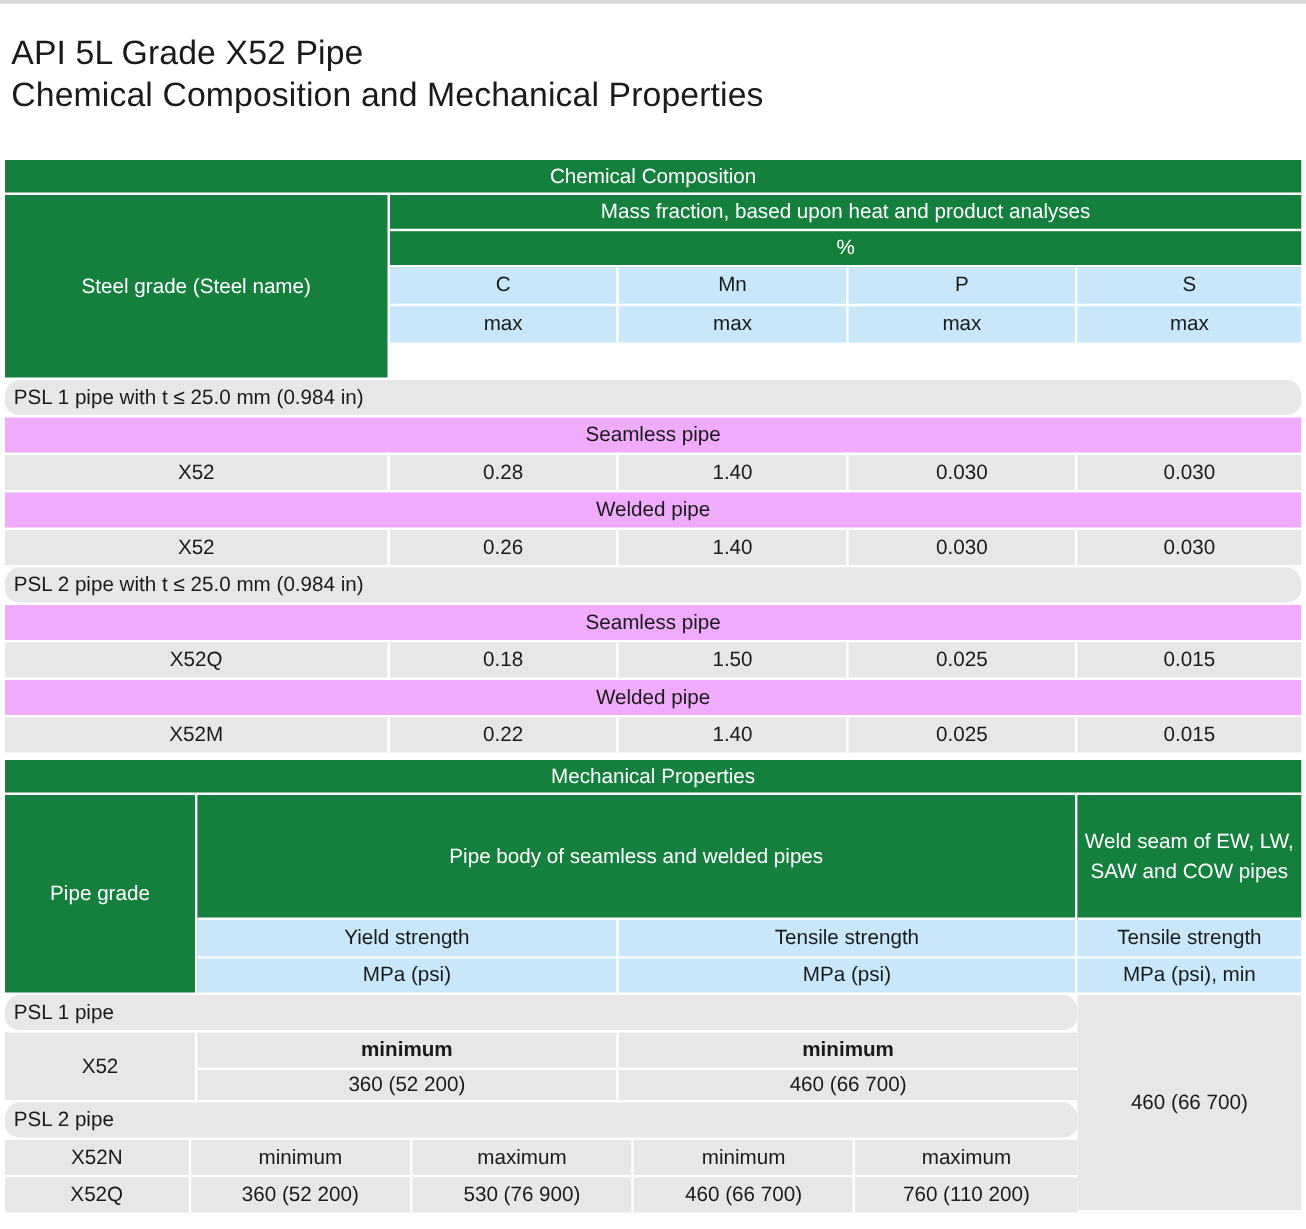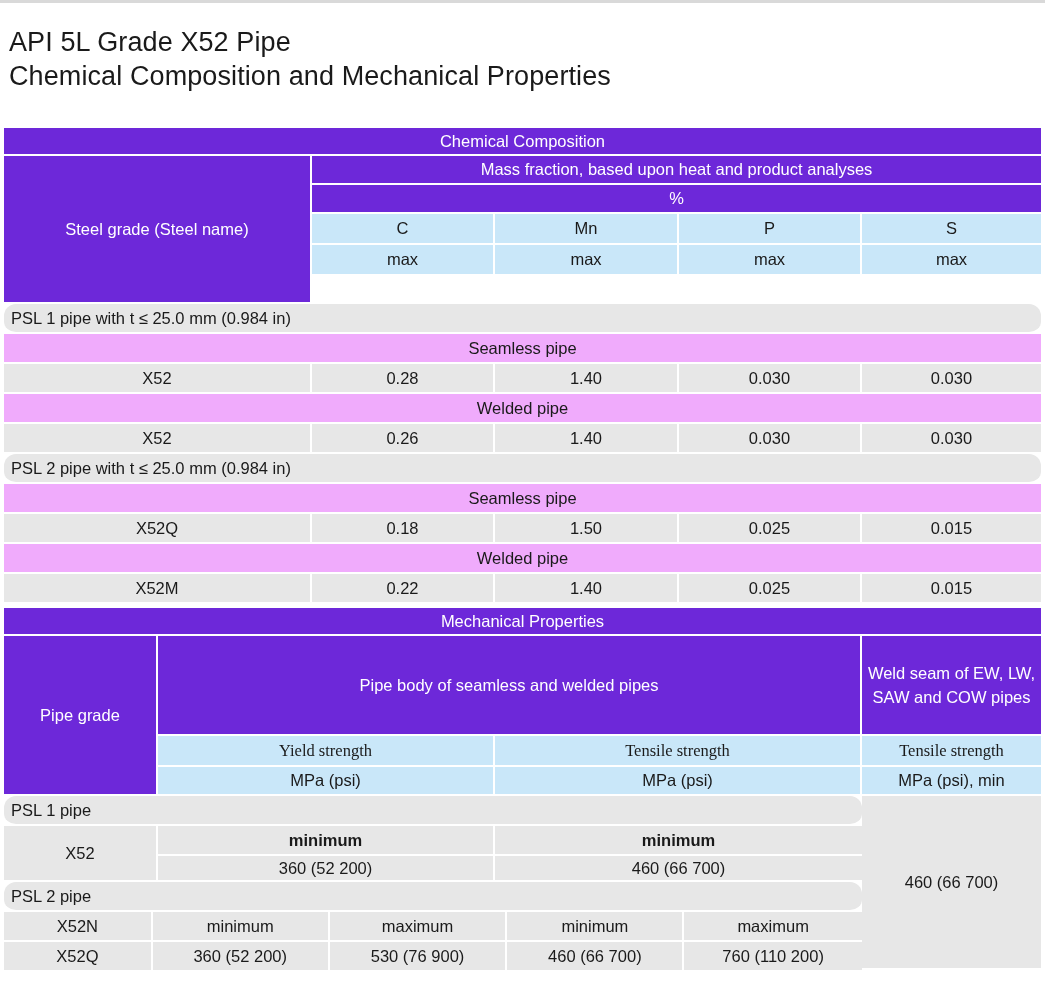--- a/index.html
+++ b/index.html
@@ -63,21 +63,21 @@
     justify-content: center;
     text-align: center;
     font-size: 16.5px;
     color: #1a1a1a;
     border-right: 2px solid #ffffff;
     border-bottom: 2px solid #ffffff;
     overflow: hidden;
   }
   .cell.last { border-right: none; }
   .blue {
-    background: #6d28d9;
+    background: #15803d;
     color: #ffffff;
   }
   .lightblue {
     background: #c9e7f9;
     color: #1a1a1a;
   }
   .graydark {
     background: #f0abfc;
   }
   .graylight {
@@ -118,21 +118,21 @@
   .t2-half { width: 183px; }
   .t2-half2{ width: 184px; }
   .t2-q1   { width: 154px; }
   .t2-q2   { width: 183px; }
   .t2-q3   { width: 184px; }
   .t2-q4   { width: 183px; }
   .t2-left { width: 858px; }
 
   .t2-h-title { height: 28px; }
   .t2-h-big   { height: 100px; }
-  .t2-h-sub   { height: 31px; font-family: Liberation Serif, serif; }
+  .t2-h-sub   { height: 31px; }
   .t2-h-unit  { height: 29px; }
   .t2-r-psl   { height: 30px; }
   .t2-r-d     { height: 30px; }
   .t2-grade   { height: 56px; }
   .t2-weldbox { height: 174px; }
 
   .col { display: flex; flex-direction: column; }
   .wrap3 { line-height: 24px; text-align: center; }
 </style>
 </head>

